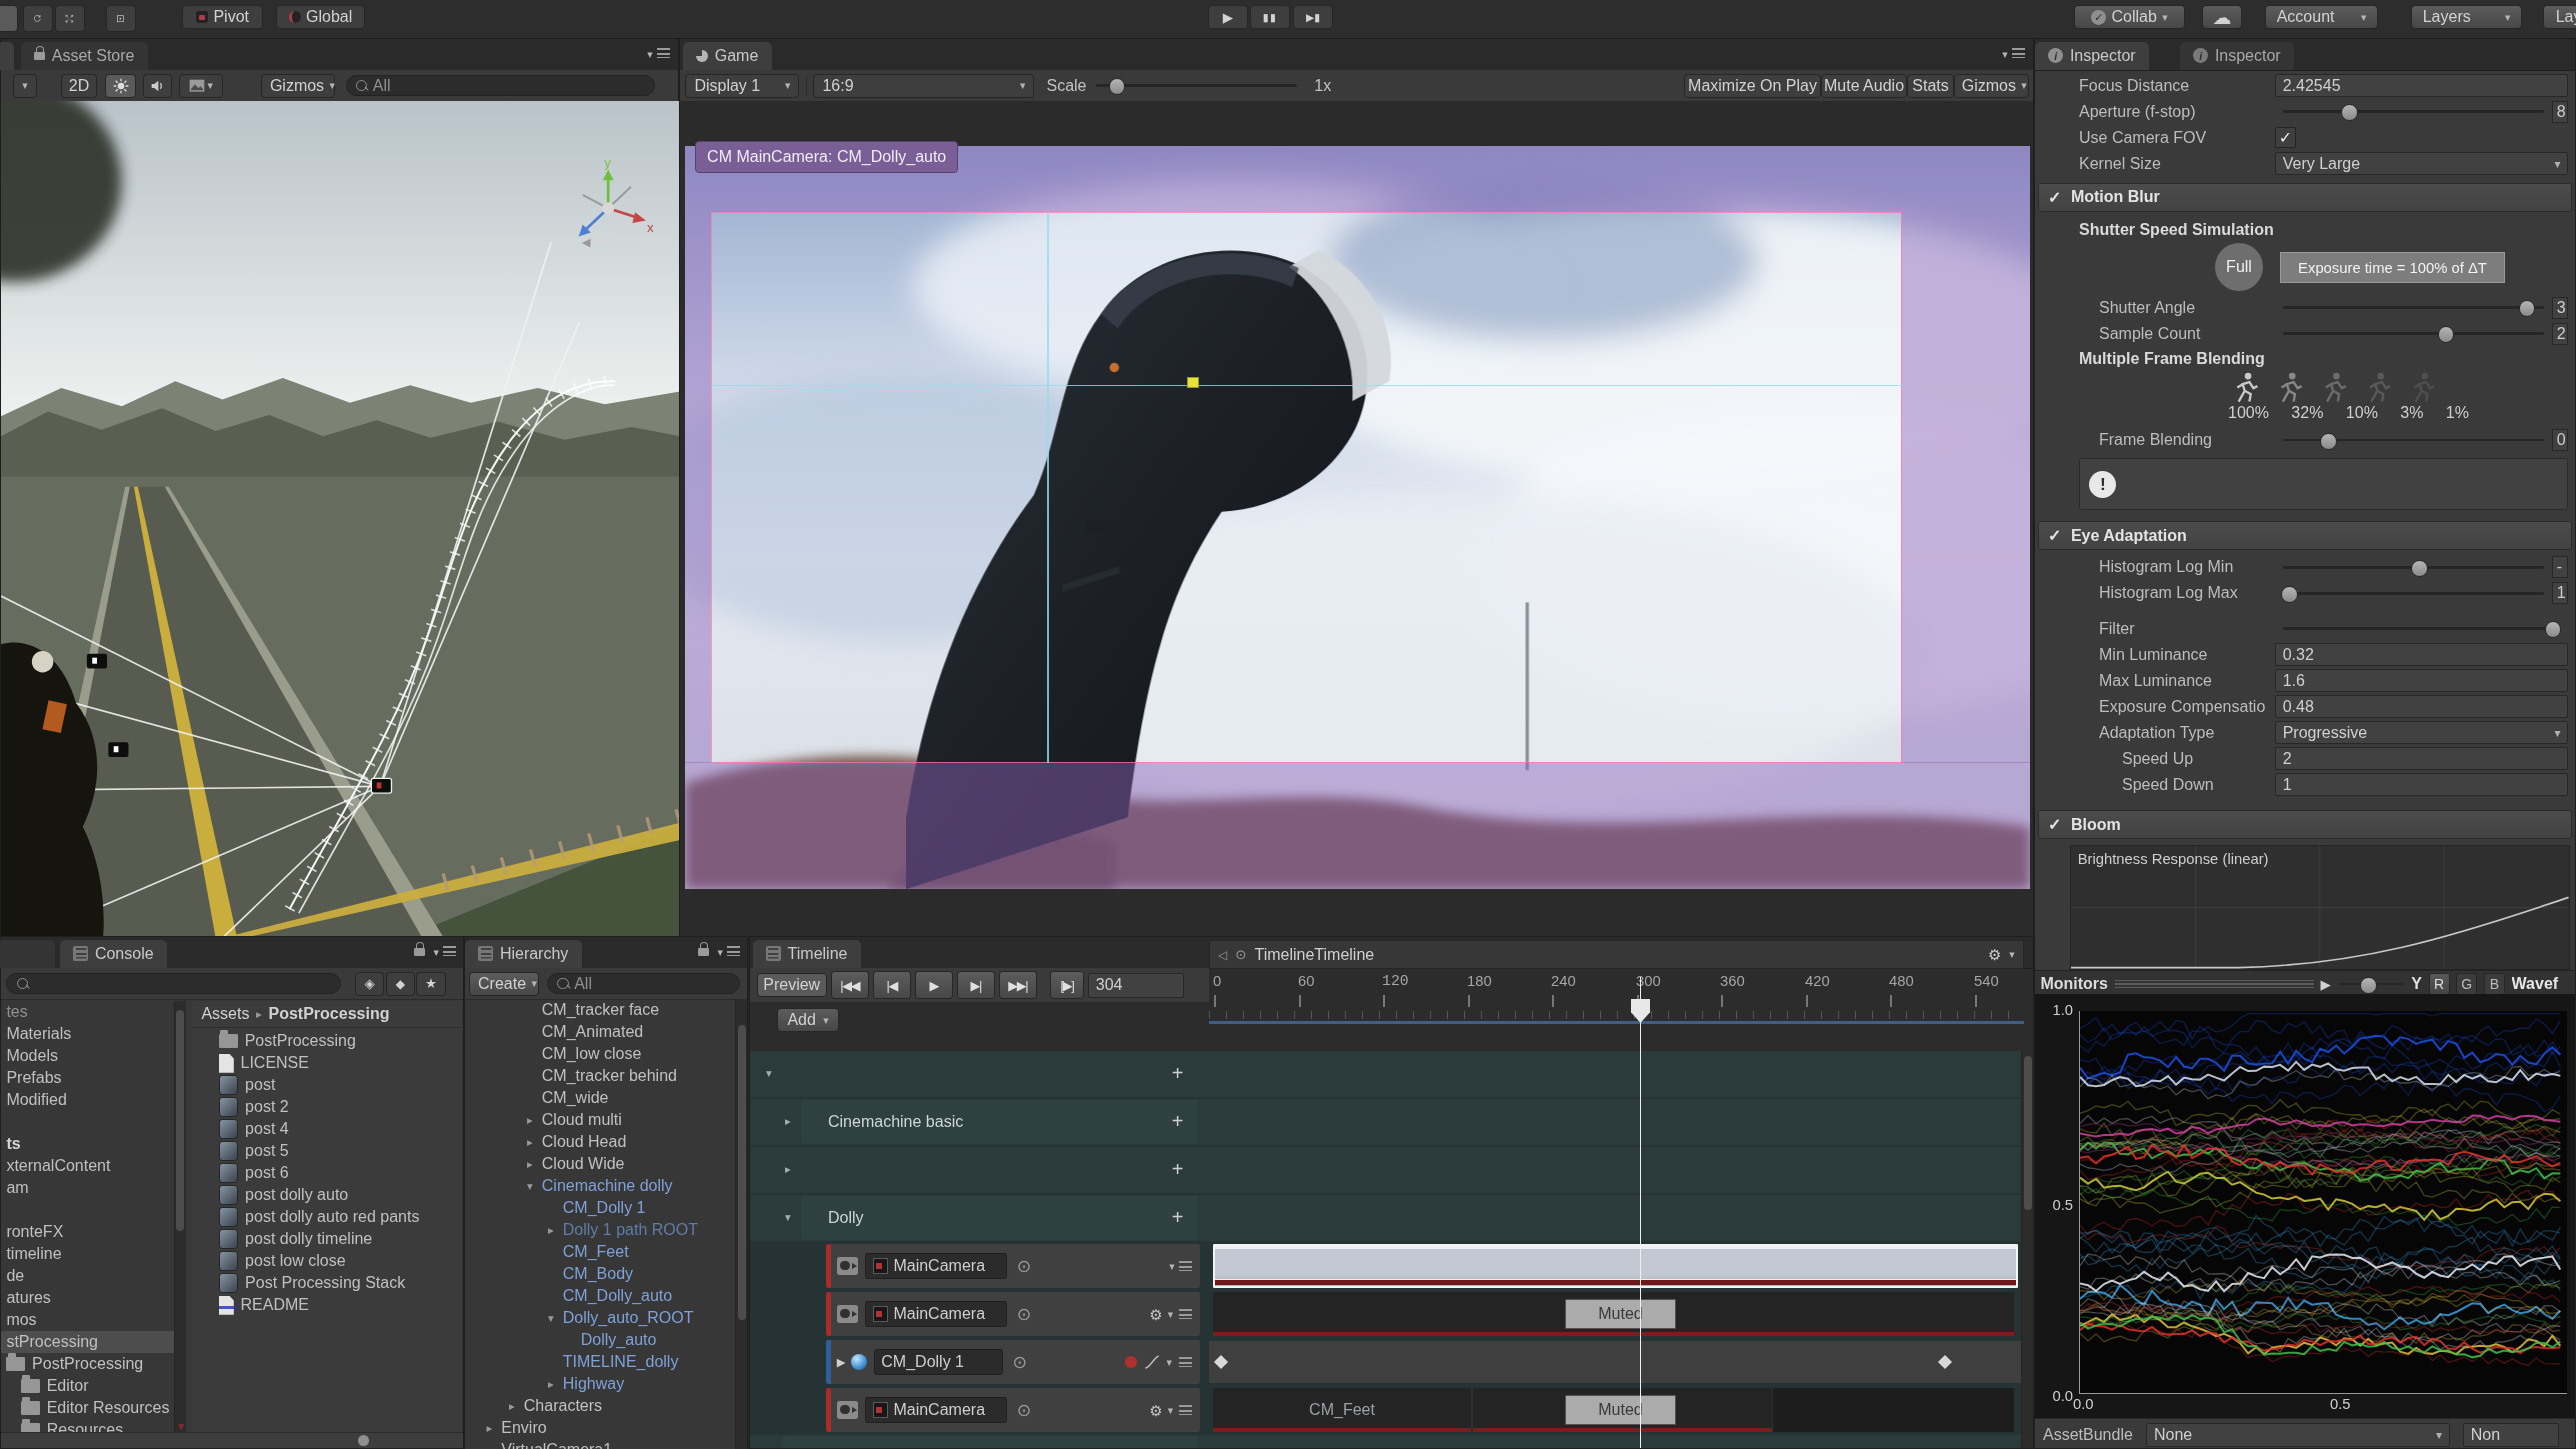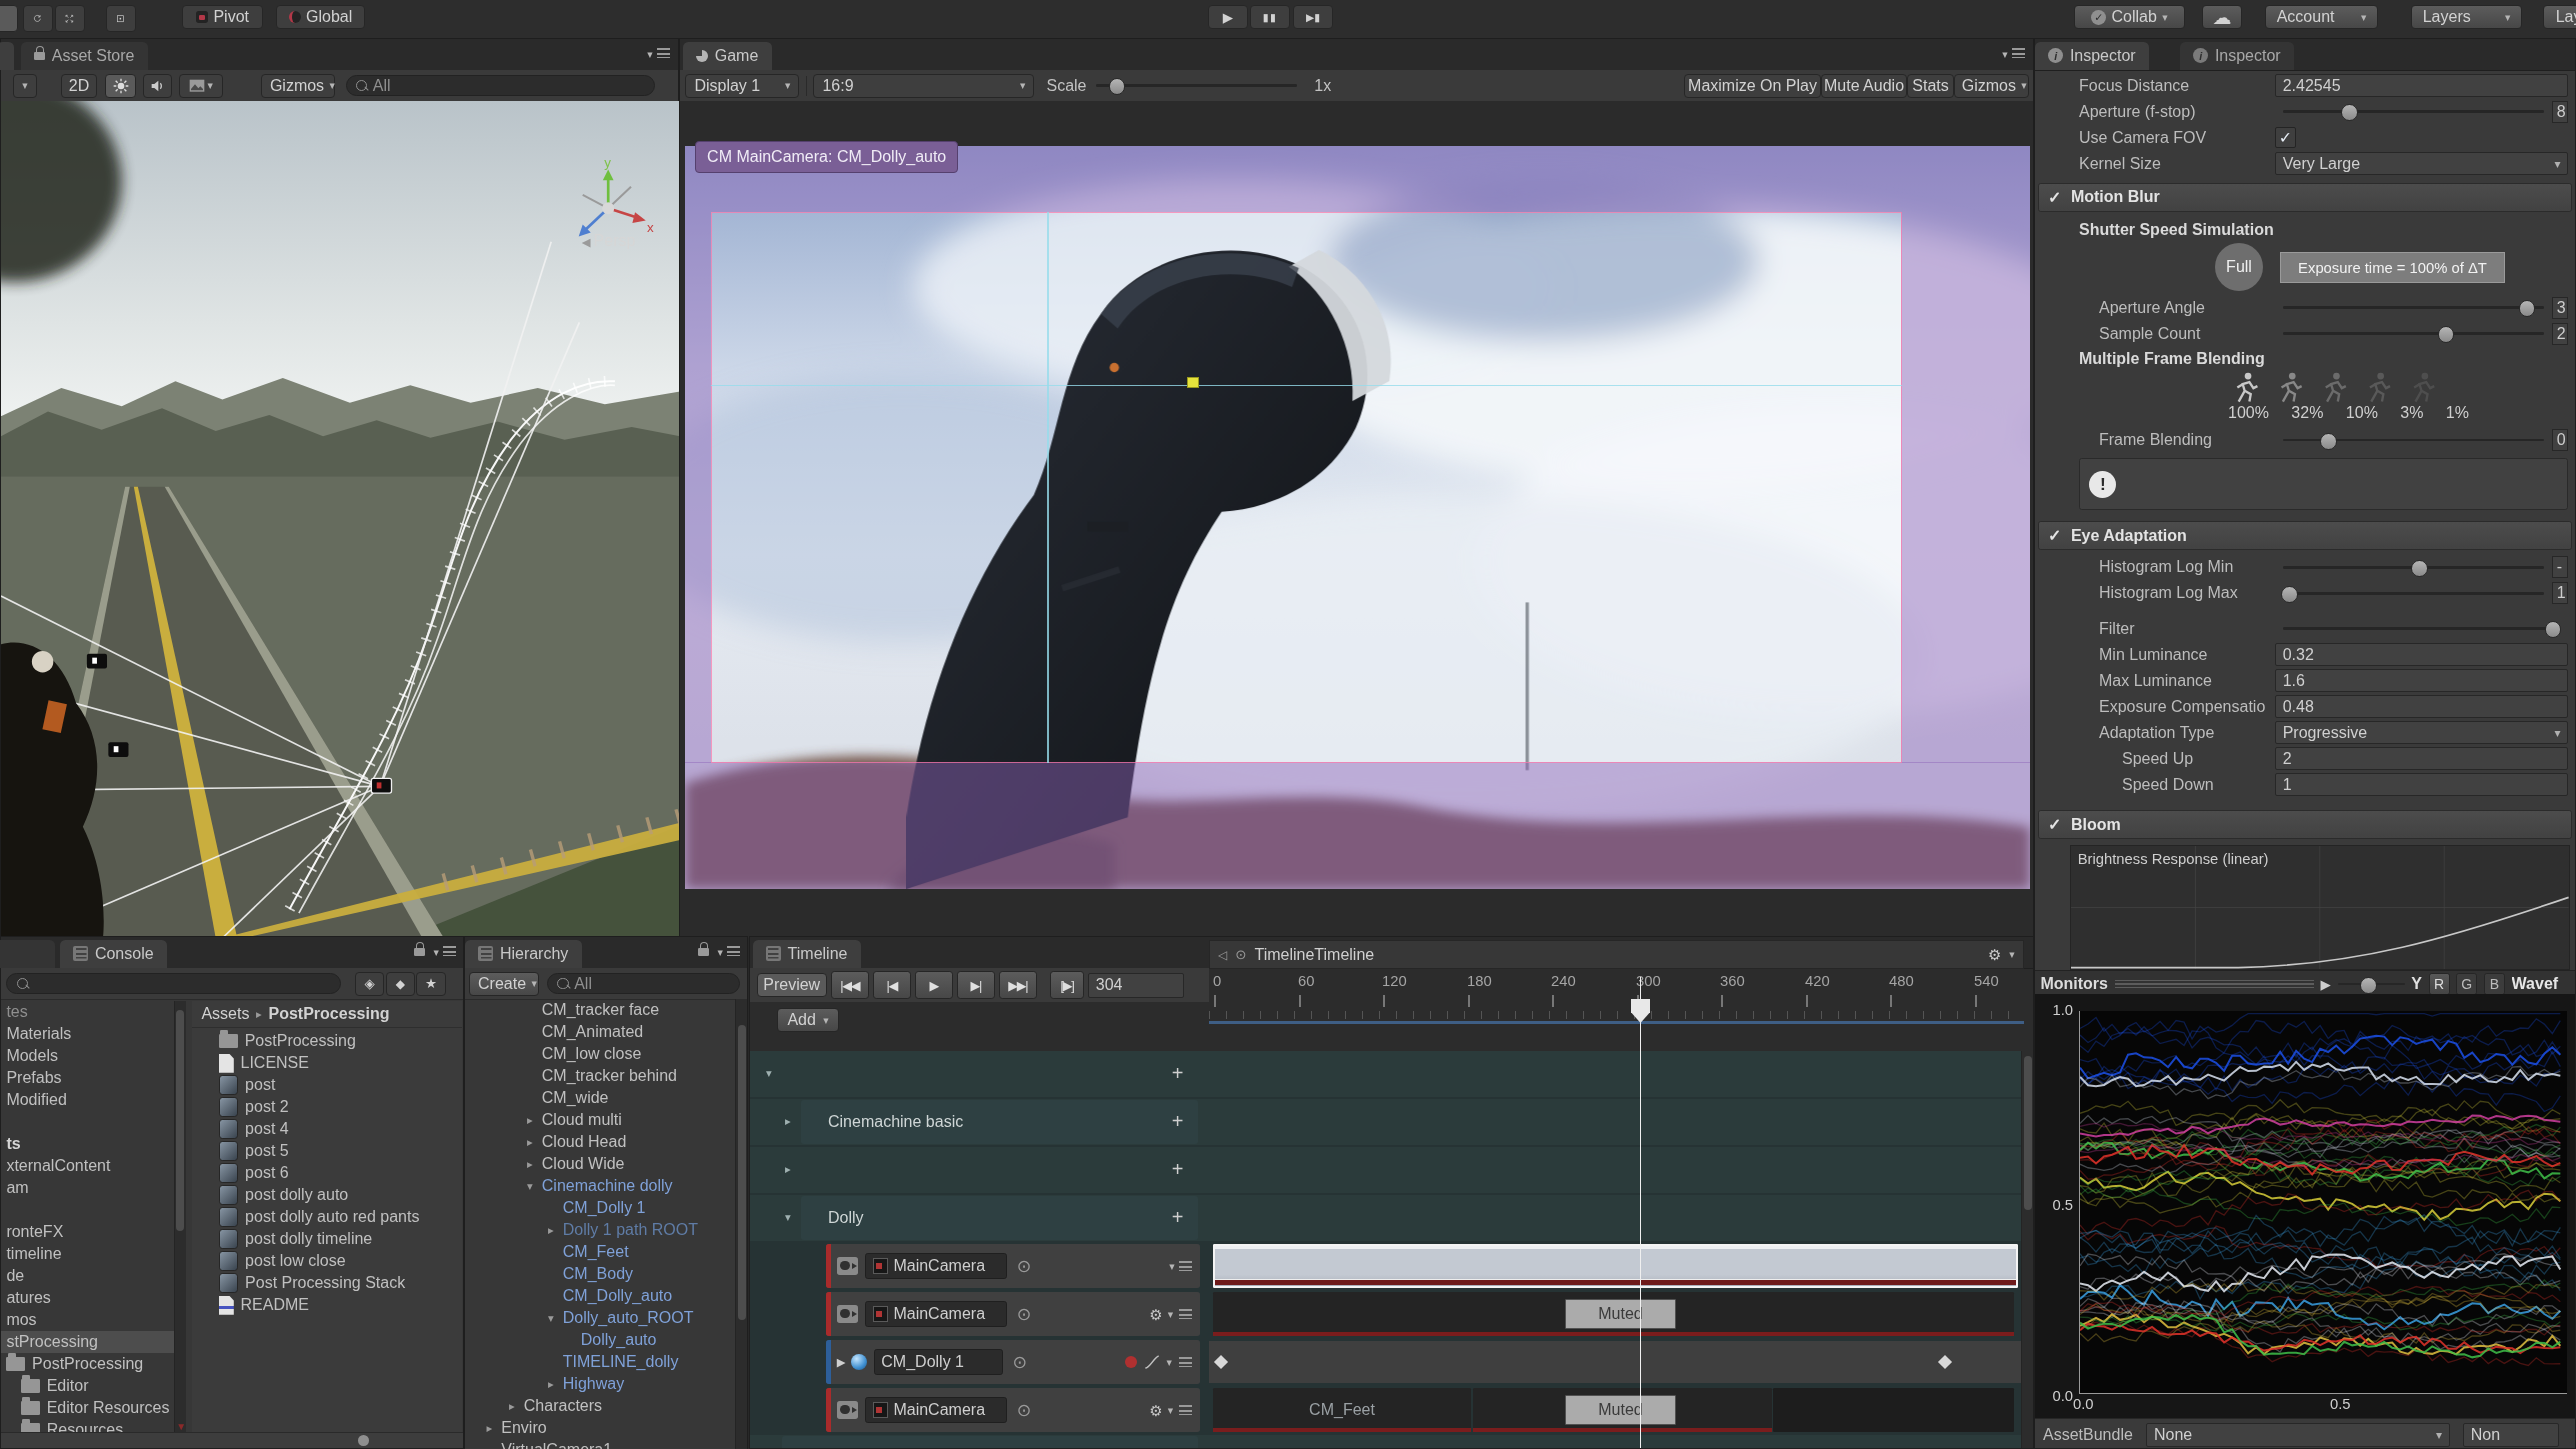--- a/index.html
+++ b/index.html
@@ -442,21 +442,21 @@
       <div class="isub" style="margin-top:5.4px">Shutter Speed Simulation</div>
       <div style="height:52px;position:relative">
         <span class="abs" style="left:180px;top:0;width:48px;height:48px;border-radius:50%;background:#6e6e6e;color:#f0f0f0;display:flex;align-items:center;justify-content:center">
             <span>Full</span>
           </span>
         <span class="abs" style="left:245px;top:9.4px;width:223px;height:29.5px;background:#7d7d7d;border:0.7px solid #9a9a9a;color:#f2f2f2;display:flex;align-items:center;justify-content:center;font-size:14.8px">
             <span>Exposure time = 100% of ΔT</span>
           </span>
       </div>
       <div class="irow i1">
-        <span class="ilbl">Aperture Angle</span>
+        <span class="ilbl">Shutter Angle</span>
         <span class="islider">
             <span class="iknob" style="left:93%"></span>
           </span>
         <span class="endval">
             <span>3</span>
           </span>
       </div>
       <div class="irow i1">
         <span class="ilbl">Sample Count</span>
         <span class="islider">
@@ -1072,21 +1072,21 @@
         <span>Add</span>
           <span class="caret">▾</span>
       </span>
     </div>
 
     <div class="abs" style="left:459px;top:36px;right:9.4px;height:78px">
       <div style="position:absolute;left:0;right:0;top:0;height:40px">
 
       <span class="rtick" style="left: 4px;">0</span>
           <span class="rtick" style="left: 89px;">60</span>
-          <span class="rtick" style="left: 173px;">120</span>
+          <span class="rtick" style="left: 173px; font-family: Liberation Mono, monospace;">120</span>
           <span class="rtick" style="left: 258px;">180</span>
           <span class="rtick" style="left: 342px;">240</span>
           <span class="rtick" style="left: 427px;">300</span>
           <span class="rtick" style="left: 511px;">360</span>
           <span class="rtick" style="left: 596px;">420</span>
           <span class="rtick" style="left: 680px;">480</span>
           <span class="rtick" style="left: 765px;">540</span>
         </div>
       <div class="abs" style="left:0;right:0;top:38px;height:8px;background:repeating-linear-gradient(90deg,#555 0 1.3px,transparent 1.3px 17px)"></div>
       <div class="abs" style="left:0;right:0;top:48px;height:2.7px;background:#3e5e85"></div>

